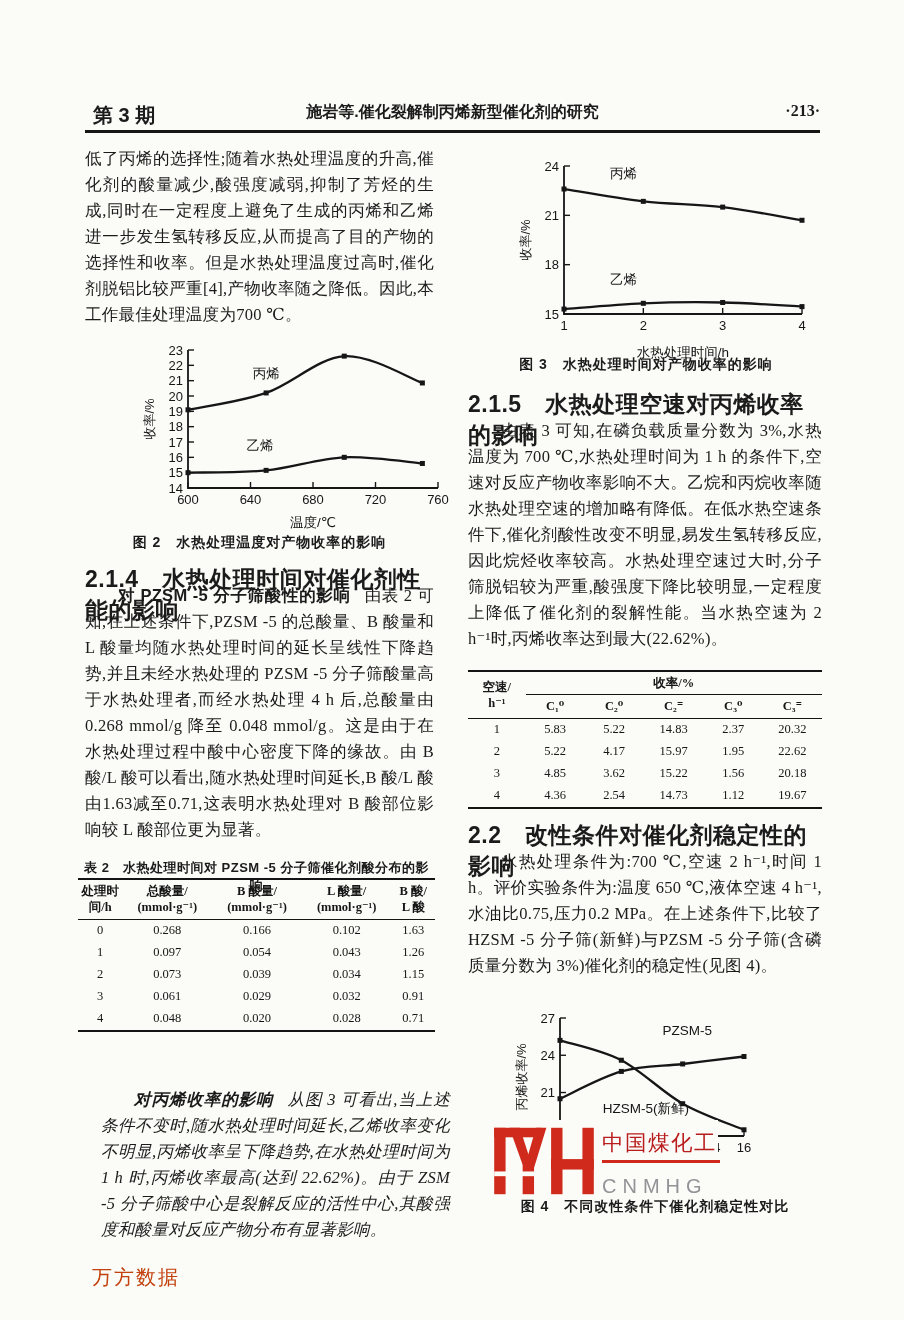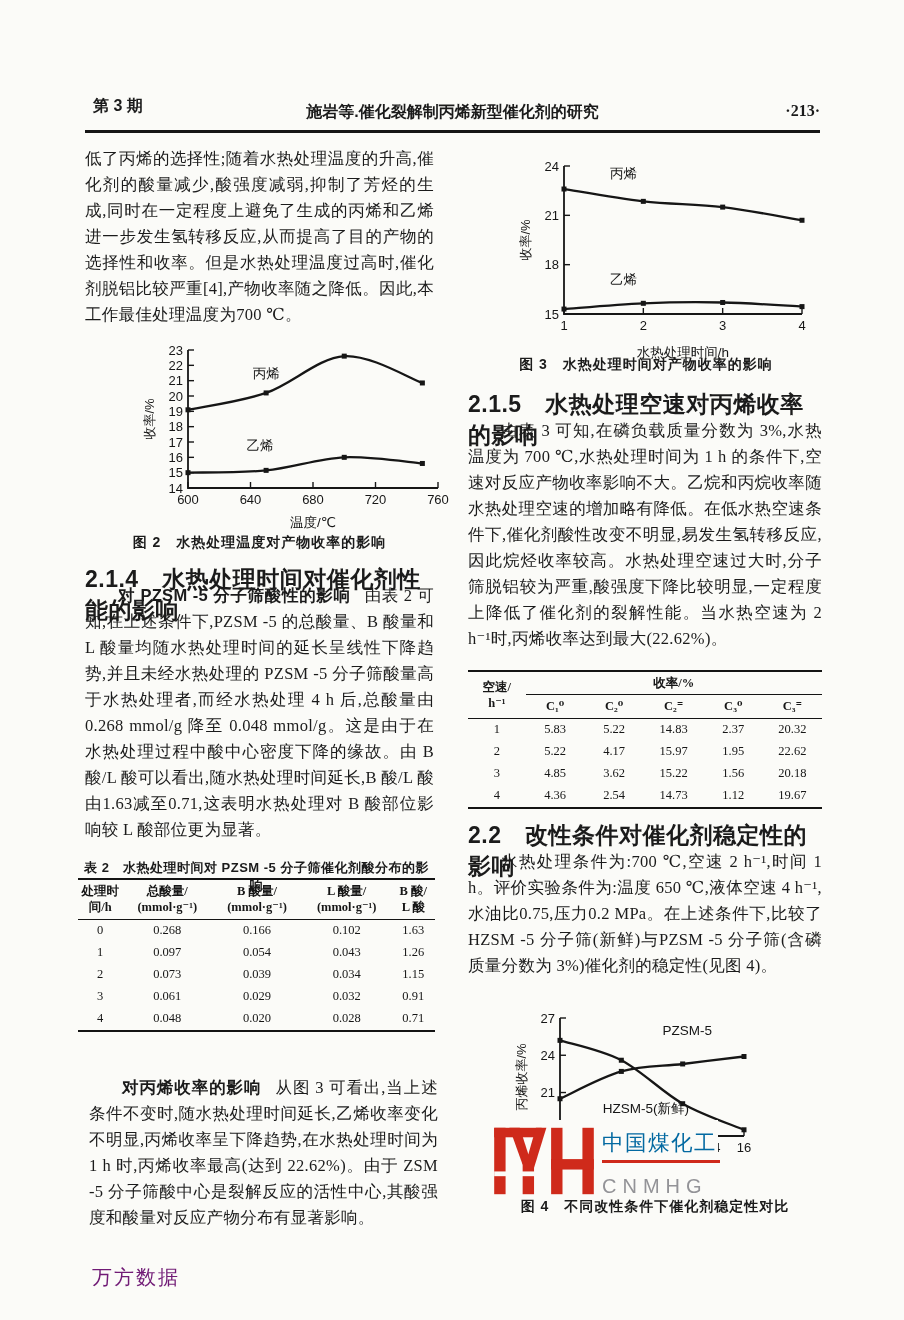--- a/index.html
+++ b/index.html
@@ -1,20 +1,20 @@
 <!DOCTYPE html>
 <html><head>
 <meta charset="utf-8">
 <style>
   html,body{margin:0;padding:0;}
   body{width:904px;height:1320px;background:#fbfbf8;font-family:"Liberation Serif","DejaVu Serif",serif;color:#1b1b1b;}
   #page{position:relative;width:904px;height:1320px;overflow:hidden;}
   .abs{position:absolute;}
   
-  .hdr-issue{left:93px;top:96px;font-size:16px;font-weight:bold;font-family:"Liberation Sans","DejaVu Sans",sans-serif;}
+  .hdr-issue{left:93px;top:102px;font-size:20px;font-weight:bold;font-family:"Liberation Sans","DejaVu Sans",sans-serif;}
   .hdr-title{left:85px;top:102px;width:735px;text-align:center;font-size:16px;font-weight:bold;font-family:"Liberation Sans","DejaVu Sans",sans-serif;}
   .hdr-page{left:85px;top:102px;width:735px;text-align:right;font-size:16px;font-weight:bold;}
   .hdr-rule{left:85px;top:130px;width:735px;height:3px;background:#161616;}
   
   .para{font-size:16.5px;line-height:26px;text-align:justify;text-indent:2em;letter-spacing:.3px;}
   .noindent{text-indent:0;}
   .lead{font-weight:bold;font-family:"Liberation Sans","DejaVu Sans",sans-serif;margin-right:14px;}
   .sechead{font-size:23px;font-weight:bold;font-family:"Liberation Sans","DejaVu Sans",sans-serif;letter-spacing:.5px;}
   .caption{font-size:14px;font-weight:bold;font-family:"Liberation Sans","DejaVu Sans",sans-serif;text-align:center;letter-spacing:1px;}
   .tbltitle{font-size:13px;font-weight:bold;font-family:"Liberation Sans","DejaVu Sans",sans-serif;text-align:center;letter-spacing:.5px;}
@@ -28,24 +28,24 @@
   .t3 tr.sub th{border-bottom:1.4px solid #141414;}
   .t3 th.spd{border-bottom:1.4px solid #141414;}
   
   .chart{position:absolute;}
   .chart svg{display:block;}
   
   .wm{left:494px;top:1120px;width:268px;height:88px;}
   .wm-white{position:absolute;left:0;top:0;width:224px;height:88px;background:#fbfbf8;}
   .wm-logo{position:absolute;left:0;top:4px;}
   .wm-text{position:absolute;left:108px;top:8px;width:160px;font-family:"Liberation Sans","DejaVu Sans",sans-serif;}
-  .wm-cn{font-size:21.5px;color:#0369a1;letter-spacing:1.5px;font-weight:500;font-family:Liberation Serif, serif;}
+  .wm-cn{font-size:21.5px;color:#b91c1c;letter-spacing:1.5px;font-weight:500;font-family:Liberation Serif, serif;}
   .wm-underline{width:118px;height:2.6px;margin-top:3px;}
   .wm-en{font-size:20px;color:#939397;letter-spacing:6px;margin-top:12px;}
-  .footer-mark{left:92px;top:1264px;font-size:20px;color:#701a75;font-family:"Liberation Sans","DejaVu Sans",sans-serif;letter-spacing:2px;}
+  .footer-mark{left:92px;top:1264px;font-size:20px;color:#c2410c;font-family:"Liberation Sans","DejaVu Sans",sans-serif;letter-spacing:2px;}
 </style>
 </head>
 <body>
 
 <div id="page">
 
   <div class="abs hdr-issue">第 3 期</div>
   <div class="abs hdr-title">施岩等.催化裂解制丙烯新型催化剂的研究</div>
   <div class="abs hdr-page">·213·</div>
   <div class="abs hdr-rule"></div>
@@ -152,21 +152,21 @@
             <td>4</td>
             <td>0.048</td>
             <td>0.020</td>
             <td>0.028</td>
             <td>0.71</td>
           </tr>
         </tbody>
     </table>
   </div>
 
-  <p class="abs para" style="left:85px;top:1070px;width:349px;margin:4px;"><b class="lead">对丙烯收率的影响</b><span>从图 3 可看出,当上述条件不变时,随水热处理时间延长,乙烯收率变化不明显,丙烯收率呈下降趋势,在水热处理时间为 1 h 时,丙烯收率最高(达到 22.62%)。由于 ZSM -5 分子筛酸中心是裂解反应的活性中心,其酸强度和酸量对反应产物分布有显著影响。</span></p>
+  <p class="abs para" style="left:85px;top:1070px;width:349px;margin:16px;font-style:italic;"><b class="lead">对丙烯收率的影响</b><span>从图 3 可看出,当上述条件不变时,随水热处理时间延长,乙烯收率变化不明显,丙烯收率呈下降趋势,在水热处理时间为 1 h 时,丙烯收率最高(达到 22.62%)。由于 ZSM -5 分子筛酸中心是裂解反应的活性中心,其酸强度和酸量对反应产物分布有显著影响。</span></p>
 
   <div class="chart" style="left:508px;top:156px;width:306px;height:206px;">
       <svg width="306" height="206">
         <path d="M56,10 L56,158 L294,158" fill="none" stroke="#161616" stroke-width="1.8"></path>
         <line x1="56" y1="158" x2="62" y2="158" stroke="#161616" stroke-width="1.4"></line>
         <text x="51" y="162.5" text-anchor="end" font-size="13" fill="#161616" font-family="Liberation Sans, DejaVu Sans, sans-serif">15</text>
         <line x1="56" y1="108.66666666666666" x2="62" y2="108.66666666666666" stroke="#161616" stroke-width="1.4"></line>
         <text x="51" y="113.16666666666666" text-anchor="end" font-size="13" fill="#161616" font-family="Liberation Sans, DejaVu Sans, sans-serif">18</text>
         <line x1="56" y1="59.33333333333333" x2="62" y2="59.33333333333333" stroke="#161616" stroke-width="1.4"></line>
         <text x="51" y="63.83333333333333" text-anchor="end" font-size="13" fill="#161616" font-family="Liberation Sans, DejaVu Sans, sans-serif">21</text>

